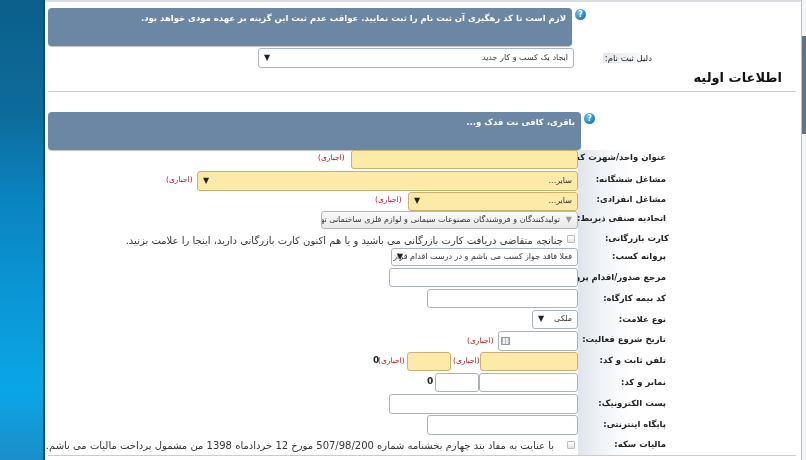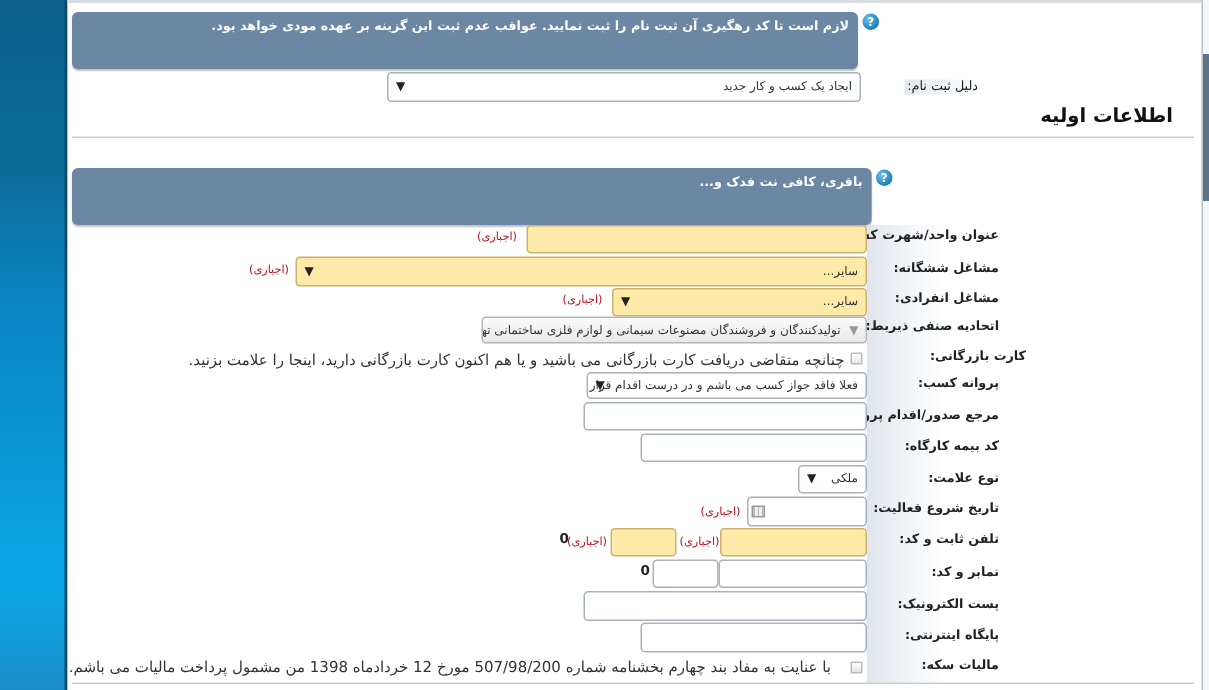--- a/index.html
+++ b/index.html
@@ -111,21 +111,21 @@
   <span class="caret">▼</span>
 </div>
 <div class="required-tag" style="left:375px; top:195px;">(اجباری)</div>
 
 <div class="label" style="right:140px; top:213px;">اتحادیه صنفی ذیربط:</div>
 <div class="field grey" style="left:321px; top:211px; width:257px; height:18px;">
   <span style="margin-right:12px;">تولیدکنندگان و فروشندگان مصنوعات سیمانی و لوازم فلزی ساختمانی تهران</span>
   <span class="caret grey" style="left:auto; right:5px;">▼</span>
 </div>
 
-<div class="label" style="right:122px; top:233px;">کارت بازرگانی:</div>
+<div class="label" style="right:137px; top:233px;">کارت بازرگانی:</div>
 <div class="checkbox" style="left:567px; top:235px;"></div>
 <div class="note" style="right:243px; top:235px;">چنانچه متقاضی دریافت کارت بازرگانی می باشید و یا هم اکنون کارت بازرگانی دارید، اینجا را علامت بزنید.</div>
 
 <div class="label" style="right:140px; top:251px;">پروانه کسب:</div>
 <div class="field" style="left:391px; top:248px; width:187px; height:18px;">
   <span>فعلا فاقد جواز کسب می باشم و در درست اقدام قرار دارد</span>
   <span class="caret">▼</span>
 </div>
 
 <div class="label" style="right:140px; top:272px;">مرجع صدور/اقدام پروانه کسبی:</div>

